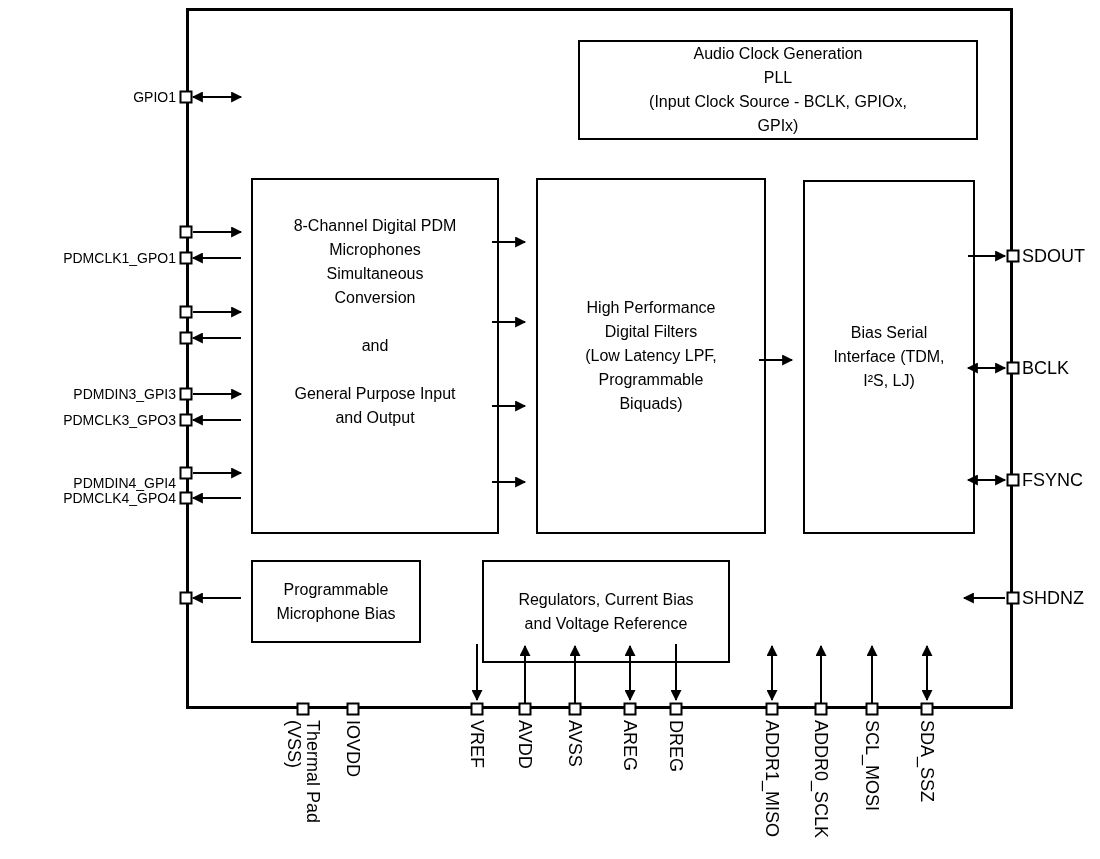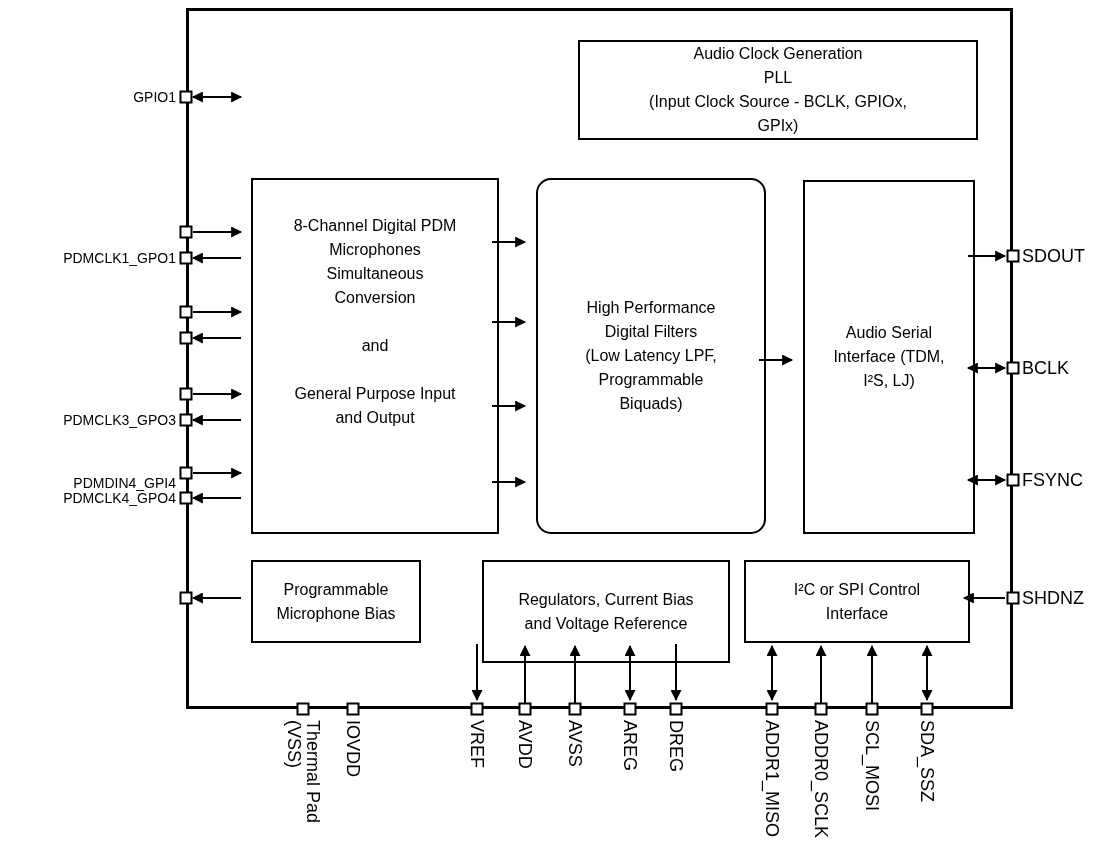--- a/index.html
+++ b/index.html
@@ -12,21 +12,21 @@
     border:3px solid #000;box-sizing:border-box;z-index:0;background:#fff;
   }
   .blk{
     position:absolute;border:2px solid #000;background:#fff;box-sizing:border-box;
     display:flex;align-items:center;justify-content:center;text-align:center;
     white-space:pre-line;font-size:16px;line-height:24px;z-index:1;margin-left:8px;
   }
   #blk-multifunction{left:243px;top:40px;width:289px;height:100px;}
   #blk-pll{left:570px;top:40px;width:400px;height:100px;}
   #blk-pdm{left:243px;top:178px;width:248px;height:356px;padding-bottom:68px;}
-  #blk-filters{left:528px;top:178px;width:230px;height:356px;border-radius:15px;}
+  #blk-filters{left:528px;top:178px;width:230px;height:356px;}
   #blk-asi{left:795px;top:180px;width:172px;height:354px;}
   #blk-micbias{left:243px;top:560px;width:170px;height:83px;}
   #blk-regulators{left:474px;top:560px;width:248px;height:103px;}
   #blk-control{left:736px;top:560px;width:226px;height:83px;}
   .lp{
     position:absolute;left:0;width:176px;height:22px;line-height:22px;
     text-align:right;font-size:14px;z-index:1;white-space:nowrap;
   }
   .rp{
     position:absolute;left:1022px;width:90px;height:22px;line-height:22px;
@@ -56,32 +56,31 @@
 
 and
 
 General Purpose Input
 and Output</div>
   <div class="blk" id="blk-filters">High Performance
 Digital Filters
 (Low Latency LPF,
 Programmable
 Biquads)</div>
-  <div class="blk" id="blk-asi">Audio Serial
+  <div class="blk" id="blk-asi">Bias Serial
 Interface (TDM,
 I²S, LJ)</div>
   <div class="blk" id="blk-micbias">Programmable
 Microphone Bias</div>
   <div class="blk" id="blk-regulators">Regulators, Current Bias
 and  Voltage Reference</div>
-  <div class="blk" id="blk-control">I²C or SPI Control
-Interface</div>
 
   <div class="lp" style="top:86px">GPIO1</div>
   <div class="lp" style="top:247px">PDMCLK1_GPO1</div>
+  <div class="lp" style="top:383px">PDMDIN3_GPI3</div>
   <div class="lp" style="top:409px">PDMCLK3_GPO3</div>
   <div class="lp" style="top:472px">PDMDIN4_GPI4</div>
   <div class="lp" style="top:487px">PDMCLK4_GPO4</div>
 
   <div class="rp" style="top:245px">SDOUT</div>
   <div class="rp" style="top:357px">BCLK</div>
   <div class="rp" style="top:469px">FSYNC</div>
   <div class="rp" style="top:587px">SHDNZ</div>
 
   <div class="bp" style="left:322px">Thermal Pad

